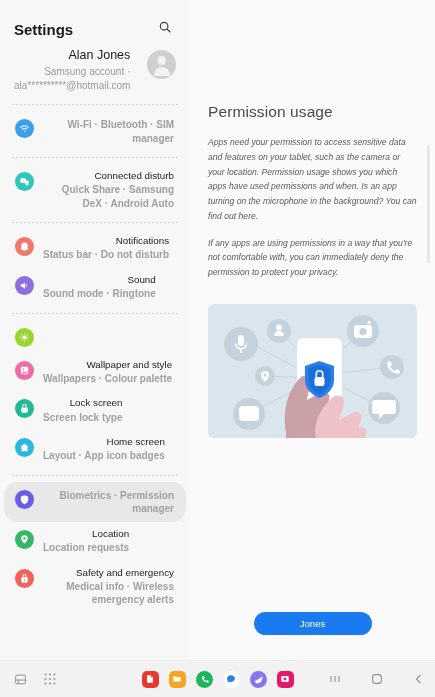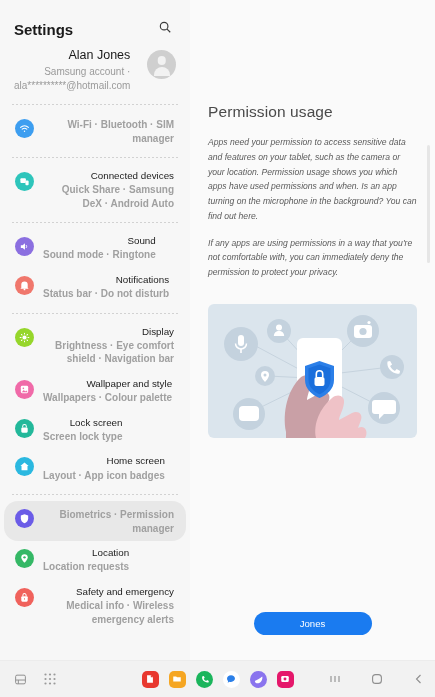--- a/index.html
+++ b/index.html
@@ -219,69 +219,65 @@
             </div>
             <div class="divider"></div>
             <div class="nav-item">
               <div class="nav-ico" style="background: rgb(46, 197, 187);">
                 <svg width="11" height="11" viewBox="0 0 24 24" fill="#fff">
                   <rect x="3" y="5" width="12" height="10" rx="2"></rect>
                   <rect x="14" y="10" width="7" height="10" rx="2"></rect>
                 </svg>
               </div>
               <div class="nav-text">
-                <div class="nav-label">Connected devices</div>
+                <div class="nav-label">Connected disturb</div>
                 <div class="nav-sub">Quick Share  ·  Samsung DeX  ·  Android Auto</div>
               </div>
             </div>
             <div class="divider"></div>
+            <div class="nav-item">
+              <div class="nav-ico" style="background: rgb(240, 119, 108);">
+                <svg width="11" height="11" viewBox="0 0 24 24" fill="#fff">
+                  <path d="M5 17V10a7 7 0 0 1 14 0v7l2 2H3z"></path>
+                  <circle cx="12" cy="20.5" r="2"></circle>
+                </svg>
+              </div>
+              <div class="nav-text">
+                <div class="nav-label">Notifications</div>
+                <div class="nav-sub">Status bar  ·  Do not disturb</div>
+              </div>
+            </div>
             <div class="nav-item">
               <div class="nav-ico" style="background: rgb(139, 111, 224);">
                 <svg width="11" height="11" viewBox="0 0 24 24" fill="#fff">
                   <path d="M4 9h4l5-4v14l-5-4H4z"></path>
                   <path d="M16 9.5a4 4 0 0 1 0 5" stroke="#fff" stroke-width="2" fill="none" stroke-linecap="round"></path>
                 </svg>
               </div>
               <div class="nav-text">
                 <div class="nav-label">Sound</div>
                 <div class="nav-sub">Sound mode  ·  Ringtone</div>
-              </div>
-            </div>
-            <div class="nav-item">
-              <div class="nav-ico" style="background: rgb(240, 119, 108);">
-                <svg width="11" height="11" viewBox="0 0 24 24" fill="#fff">
-                  <path d="M5 17V10a7 7 0 0 1 14 0v7l2 2H3z"></path>
-                  <circle cx="12" cy="20.5" r="2"></circle>
-                </svg>
-              </div>
-              <div class="nav-text">
-                <div class="nav-label">Notifications</div>
-                <div class="nav-sub">Status bar  ·  Do not disturb</div>
               </div>
             </div>
             <div class="divider"></div>
             <div class="nav-item">
               <div class="nav-ico" style="background: rgb(150, 214, 43);">
                 <svg width="11" height="11" viewBox="0 0 24 24" fill="#fff">
                   <circle cx="12" cy="12" r="4.5"></circle>
                   <g stroke="#fff" stroke-width="2.2" stroke-linecap="round">
                     <line x1="12" y1="2.5" x2="12" y2="4.5"></line>
                     <line x1="12" y1="19.5" x2="12" y2="21.5"></line>
                     <line x1="2.5" y1="12" x2="4.5" y2="12"></line>
                     <line x1="19.5" y1="12" x2="21.5" y2="12"></line>
                     <line x1="5.3" y1="5.3" x2="6.7" y2="6.7"></line>
                     <line x1="17.3" y1="17.3" x2="18.7" y2="18.7"></line>
                     <line x1="5.3" y1="18.7" x2="6.7" y2="17.3"></line>
                     <line x1="17.3" y1="6.7" x2="18.7" y2="5.3"></line>
                   </g>
                 </svg>
-              </div>
-              <div class="nav-text">
-                <div class="nav-label">Display</div>
-                <div class="nav-sub">Brightness  ·  Eye comfort shield  ·  Navigation bar</div>
               </div>
             </div>
             <div class="nav-item">
               <div class="nav-ico" style="background: rgb(240, 106, 168);">
                 <svg width="11" height="11" viewBox="0 0 24 24" fill="#fff">
                   <rect x="4" y="4" width="16" height="16" rx="3"></rect>
                   <circle cx="9.5" cy="9.5" r="1.8" fill="#f06aa8"></circle>
                   <path d="M6 18l4.5-5 3 3.2L16 14l3 4z" fill="#f06aa8"></path>
                 </svg>
               </div>

